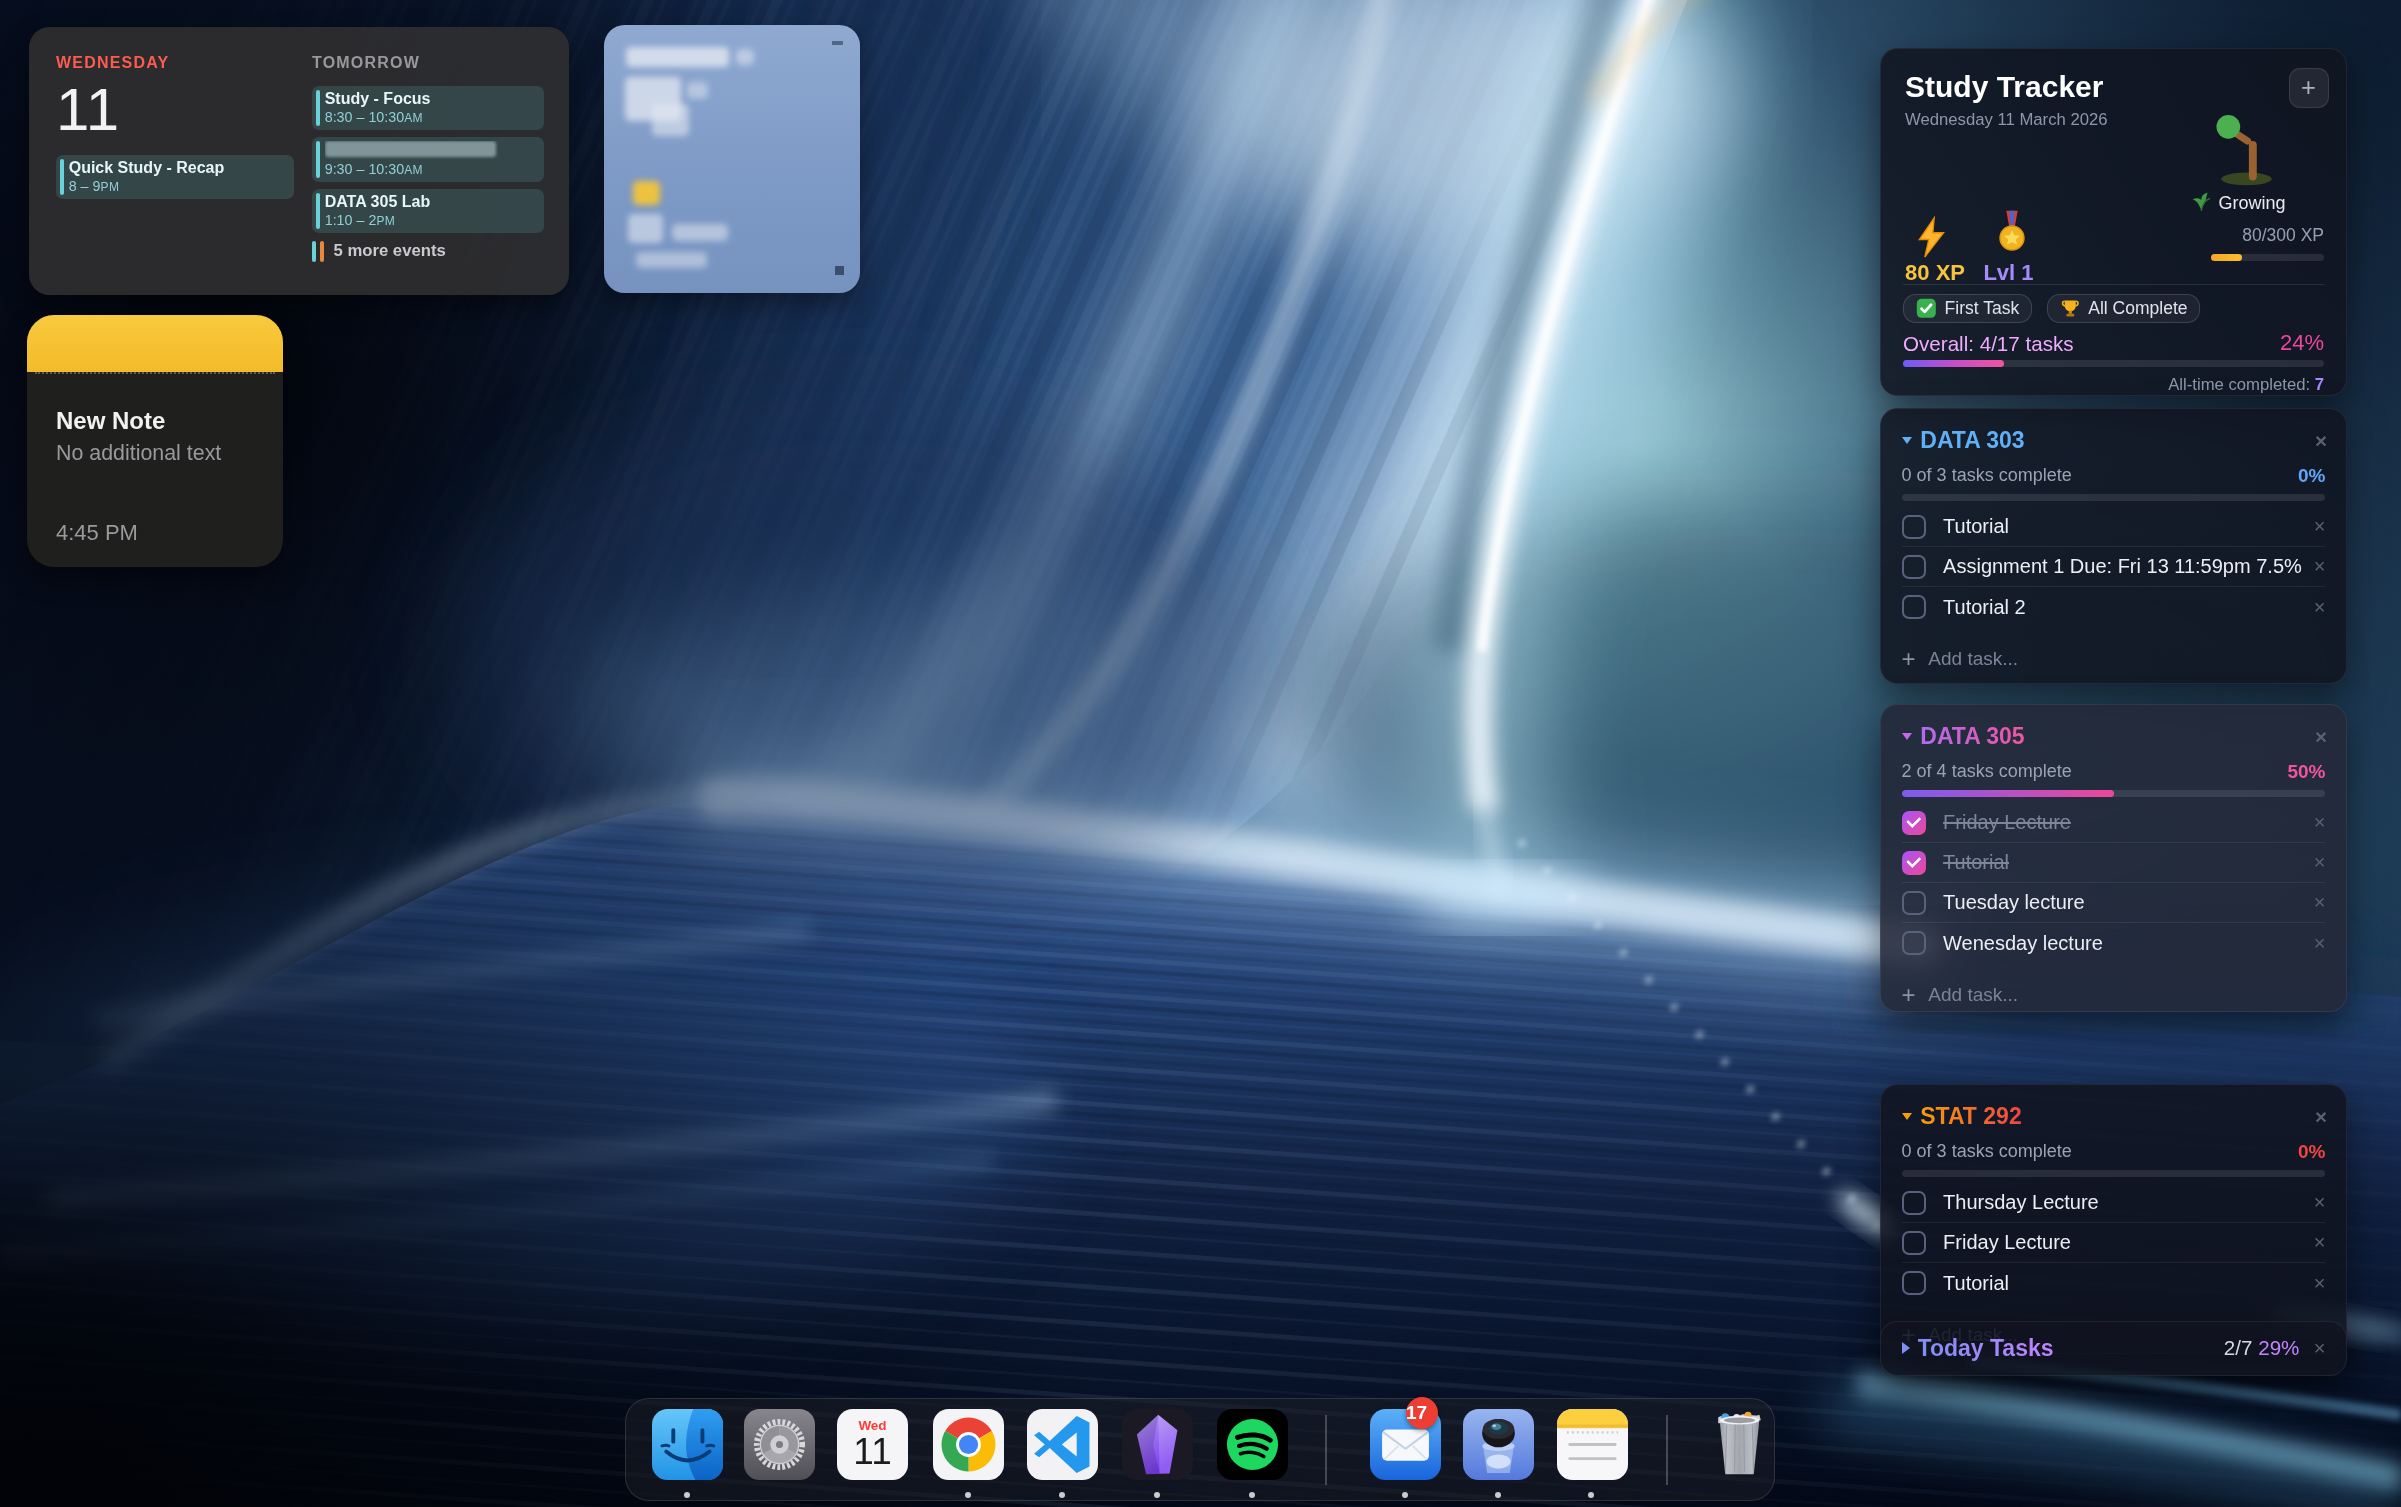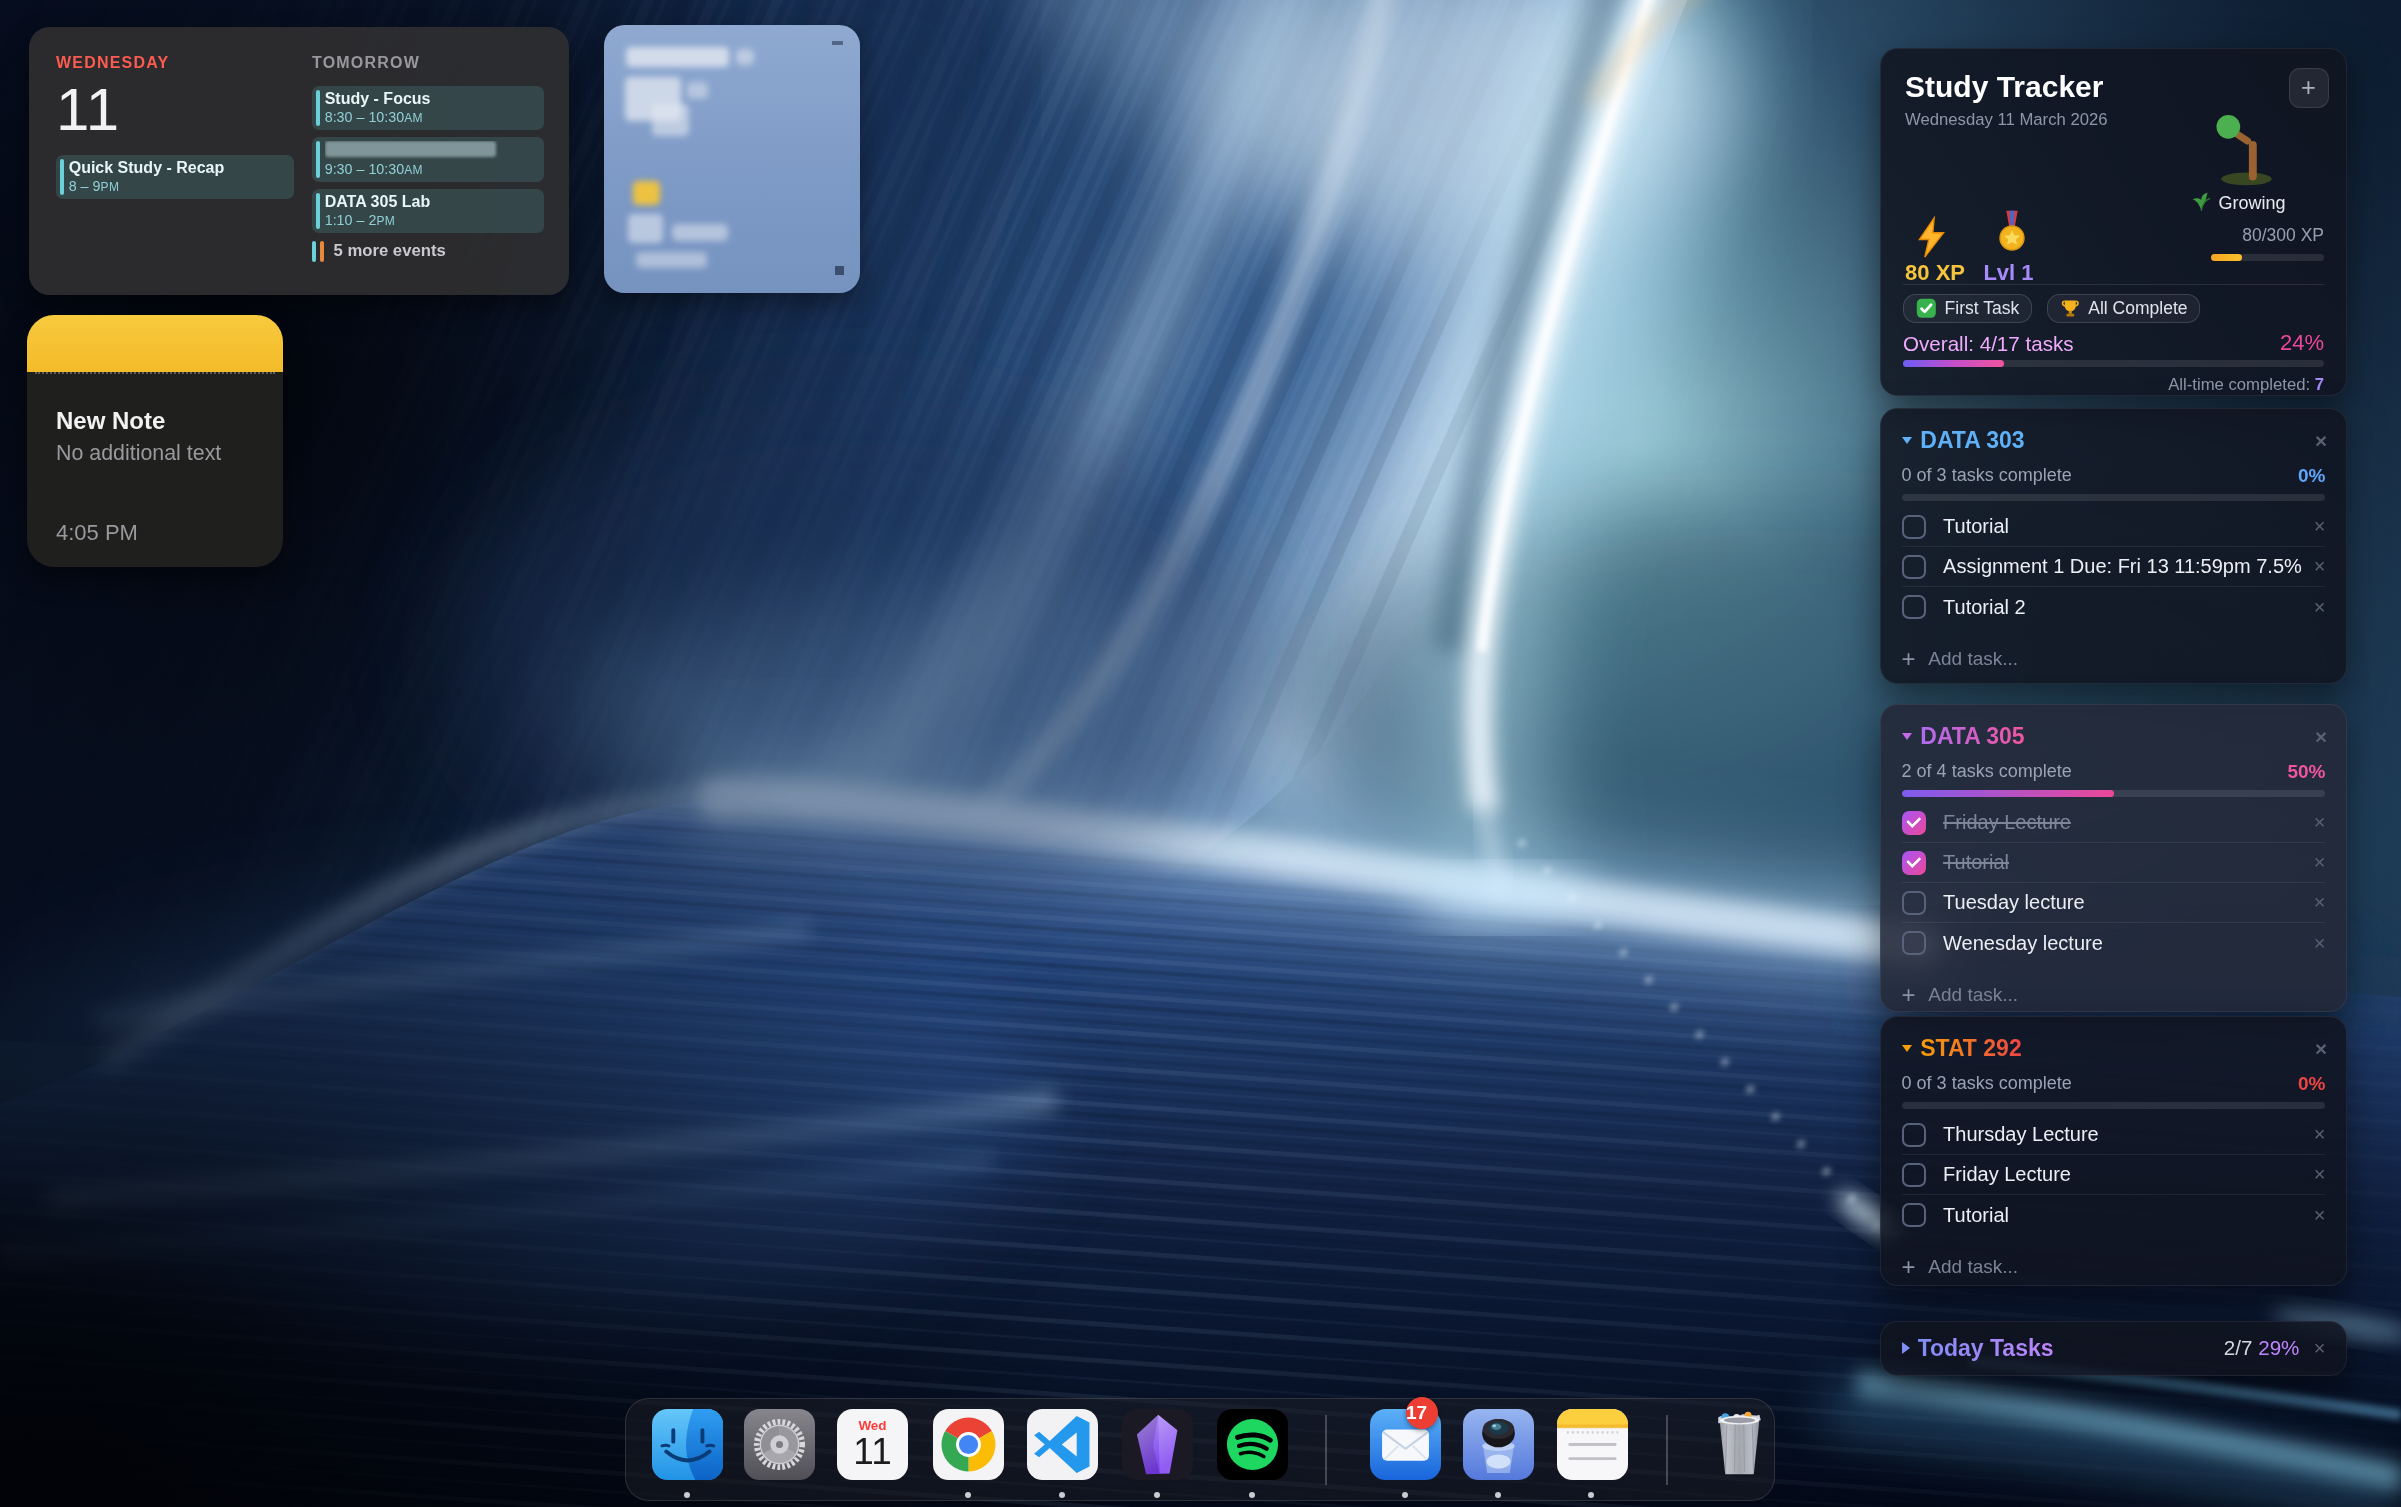--- a/index.html
+++ b/index.html
@@ -240,21 +240,21 @@
   <div class="blob" style="left:32px;top:227px;width:71px;height:16px;opacity:0.5"></div>
   <div style="position:absolute;right:17.5px;top:16px;width:11px;height:4px;background:#3a4a66;opacity:0.7"></div>
   <div style="position:absolute;right:16px;bottom:17.5px;width:9.5px;height:9.5px;background:#2c3c58;opacity:0.8"></div>
 </div>
 
 <div id="wnote" class="abs">
   <div class="head"></div>
   <div class="dots"></div>
   <div class="t1">New Note</div>
   <div class="t2">No additional text</div>
-  <div class="t3">4:05 PM</div>
+  <div class="t3">4:45 PM</div>
 </div>
 
 <div id="tracker" class="panel">
   <div style="padding:20.6px 24px">
     <div class="title">Study Tracker</div>
     <div class="date">Wednesday 11 March 2026</div>
     <div class="plusbtn">+</div>
 
     <svg style="position:absolute;left:314px;top:62px" width="103" height="79" viewBox="0 0 130 100">
       <ellipse cx="65" cy="86" rx="32" ry="8" fill="#3d4d22" opacity="0.9"></ellipse>
@@ -376,21 +376,21 @@
       <div class="task">
             <div class="cb"></div>
             <div class="lbl">Wenesday lecture</div>
             <div class="x">×</div>
           </div>
     </div>
     <div class="addtask"><span class="plus">+</span>Add task...</div>
   </div>
 </div>
 
-<div class="panel" style="top:1016px;height:270px">
+<div class="panel" style="top:1084px;height:270px">
   <div class="inner">
     <div class="ptitle">
           <span class="tri down" style="border-top-color:#f59e0b"></span>
           <span style="background:linear-gradient(90deg,#f59e0b,#ef4444);-webkit-background-clip:text;background-clip:text;color:transparent">STAT 292</span>
           <span class="px" style="top:22px">×</span>
         </div>
     <div class="psub">
           <span>0 of 3 tasks complete</span>
           <b style="color:#ef4444">0%</b>
         </div>

